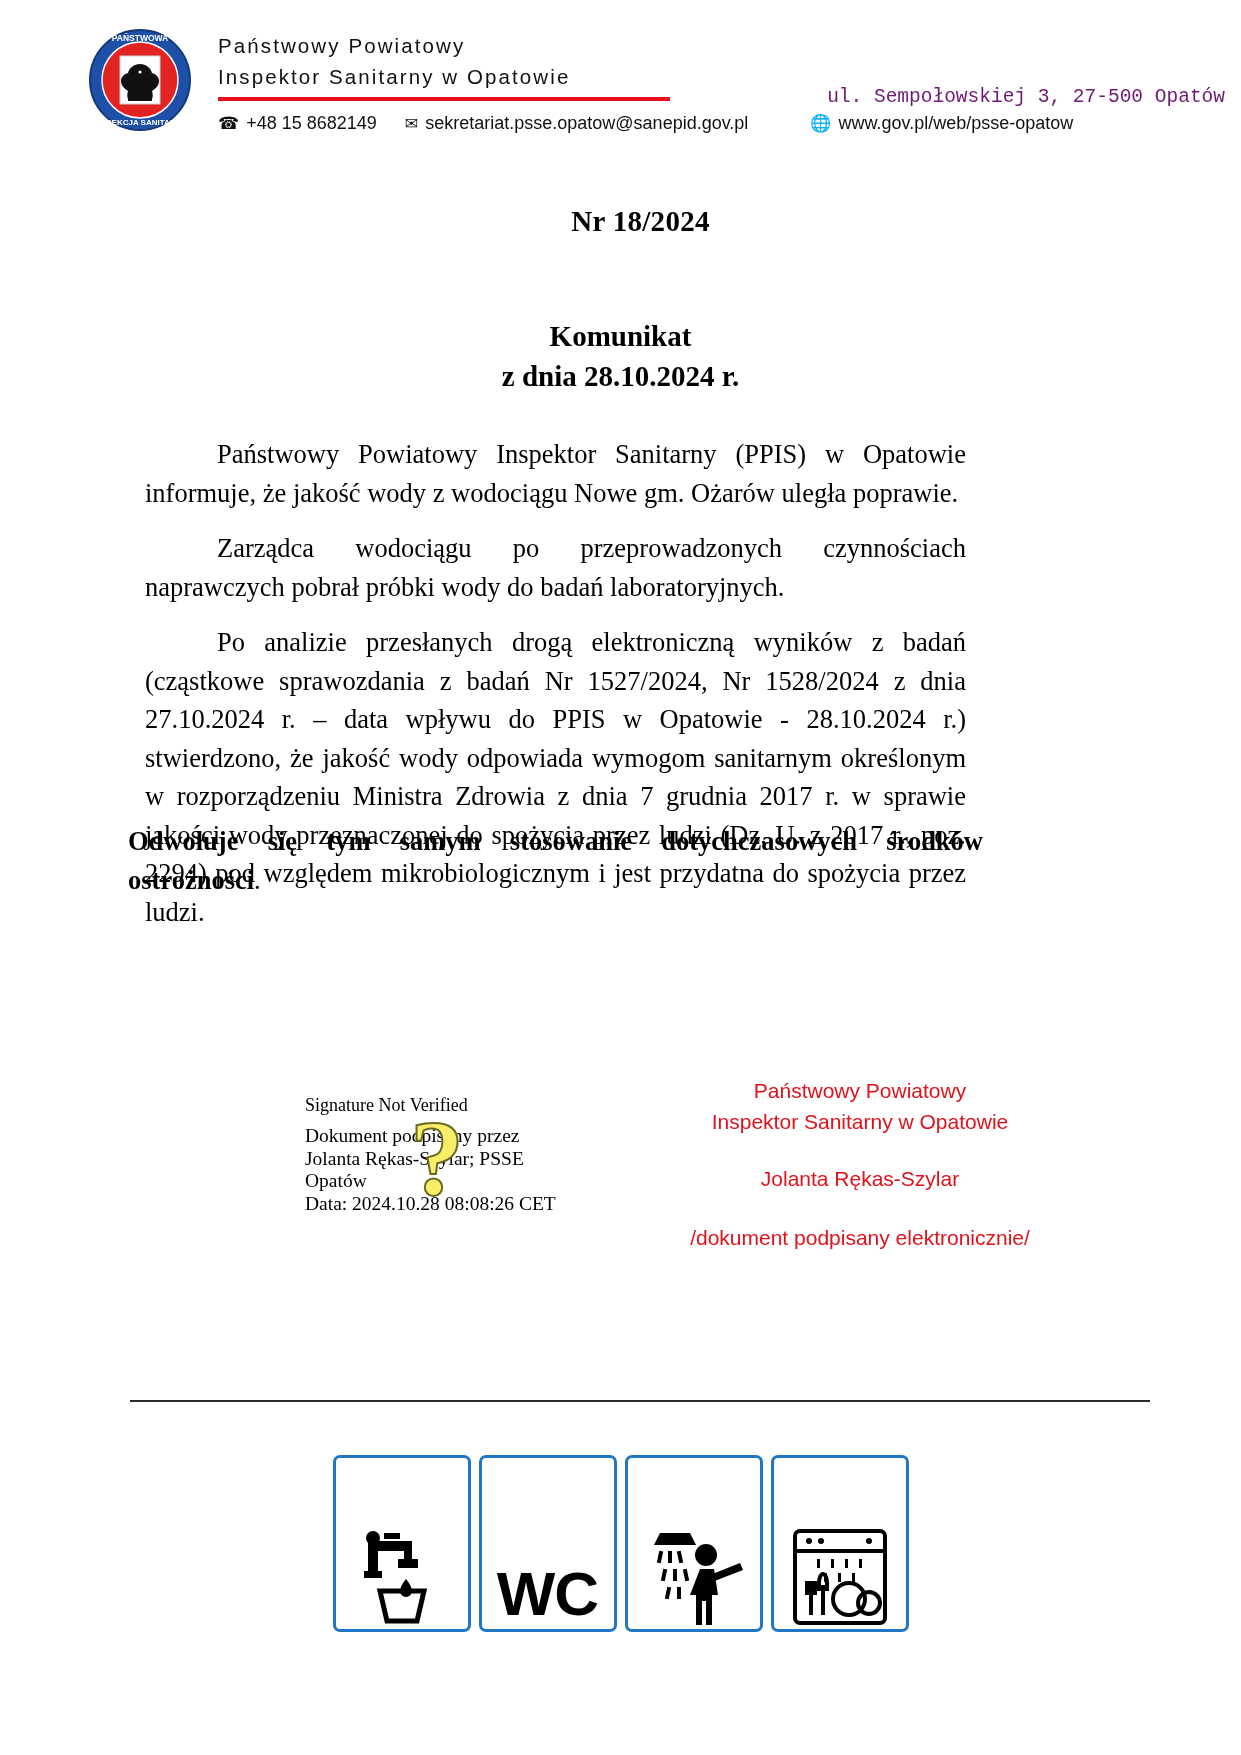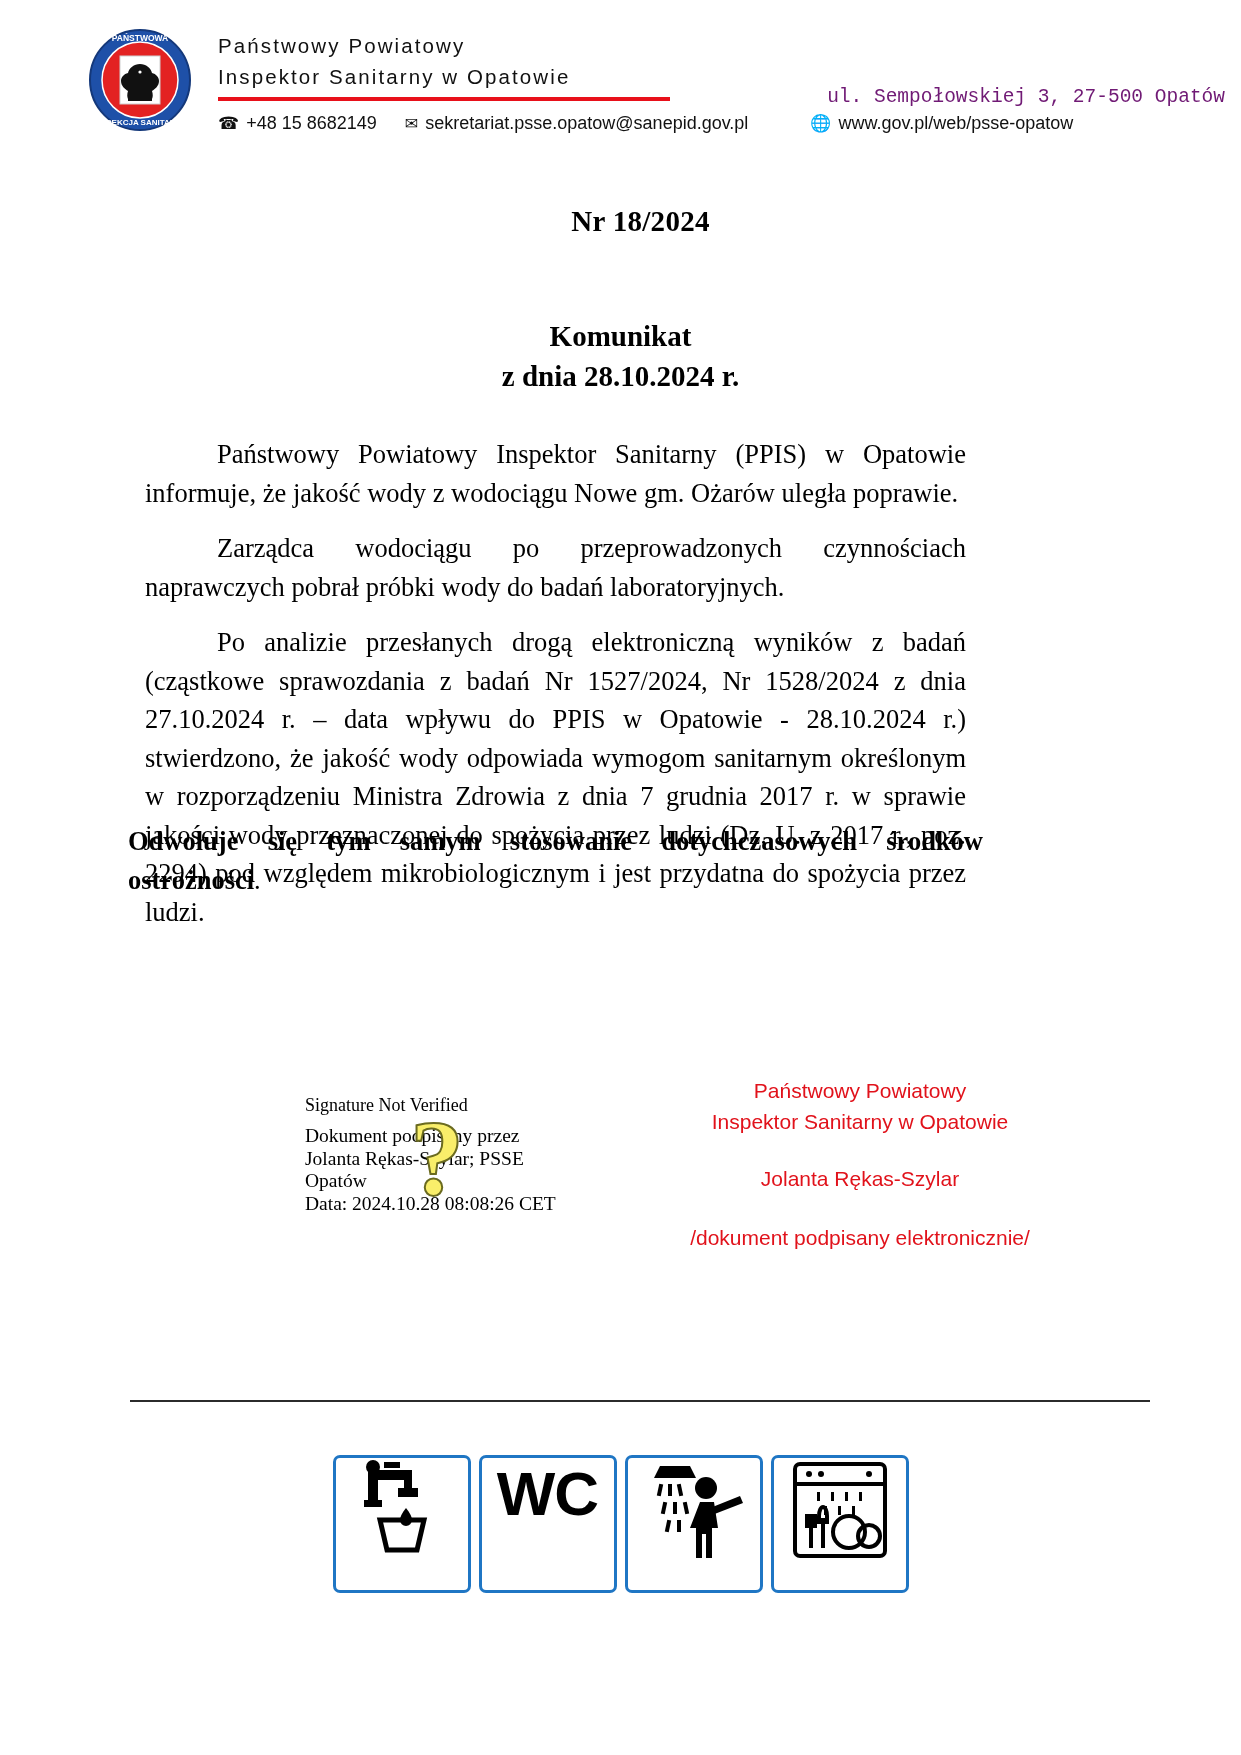--- a/index.html
+++ b/index.html
@@ -111,24 +111,24 @@
   
   .footrule {
     position:absolute; left:130px; top:1400px;
     width:1020px; height:2px; background:#2b2b2b;
   }
   .pictos {
     position:absolute; left:0; top:1455px; width:1241px;
     display:flex; justify-content:center; gap:8px;
   }
   .picto {
-    width:138px; height:138px;
+    width:138px; height:177px;
     border:3px solid #1f76c4; border-radius:7px;
     background:#fff; box-sizing:border-box;
-    display:flex; align-items:flex-start; justify-content:center;
+    display:flex; align-items:flex-end; justify-content:center;
   }
   .picto svg { display:block; }
   .wc-txt {
     font-family:"Liberation Sans", sans-serif;
     font-weight:bold; font-size:62px; letter-spacing:-1px; color:#000;
   }
 </style>
 </head>
 <body>
 

